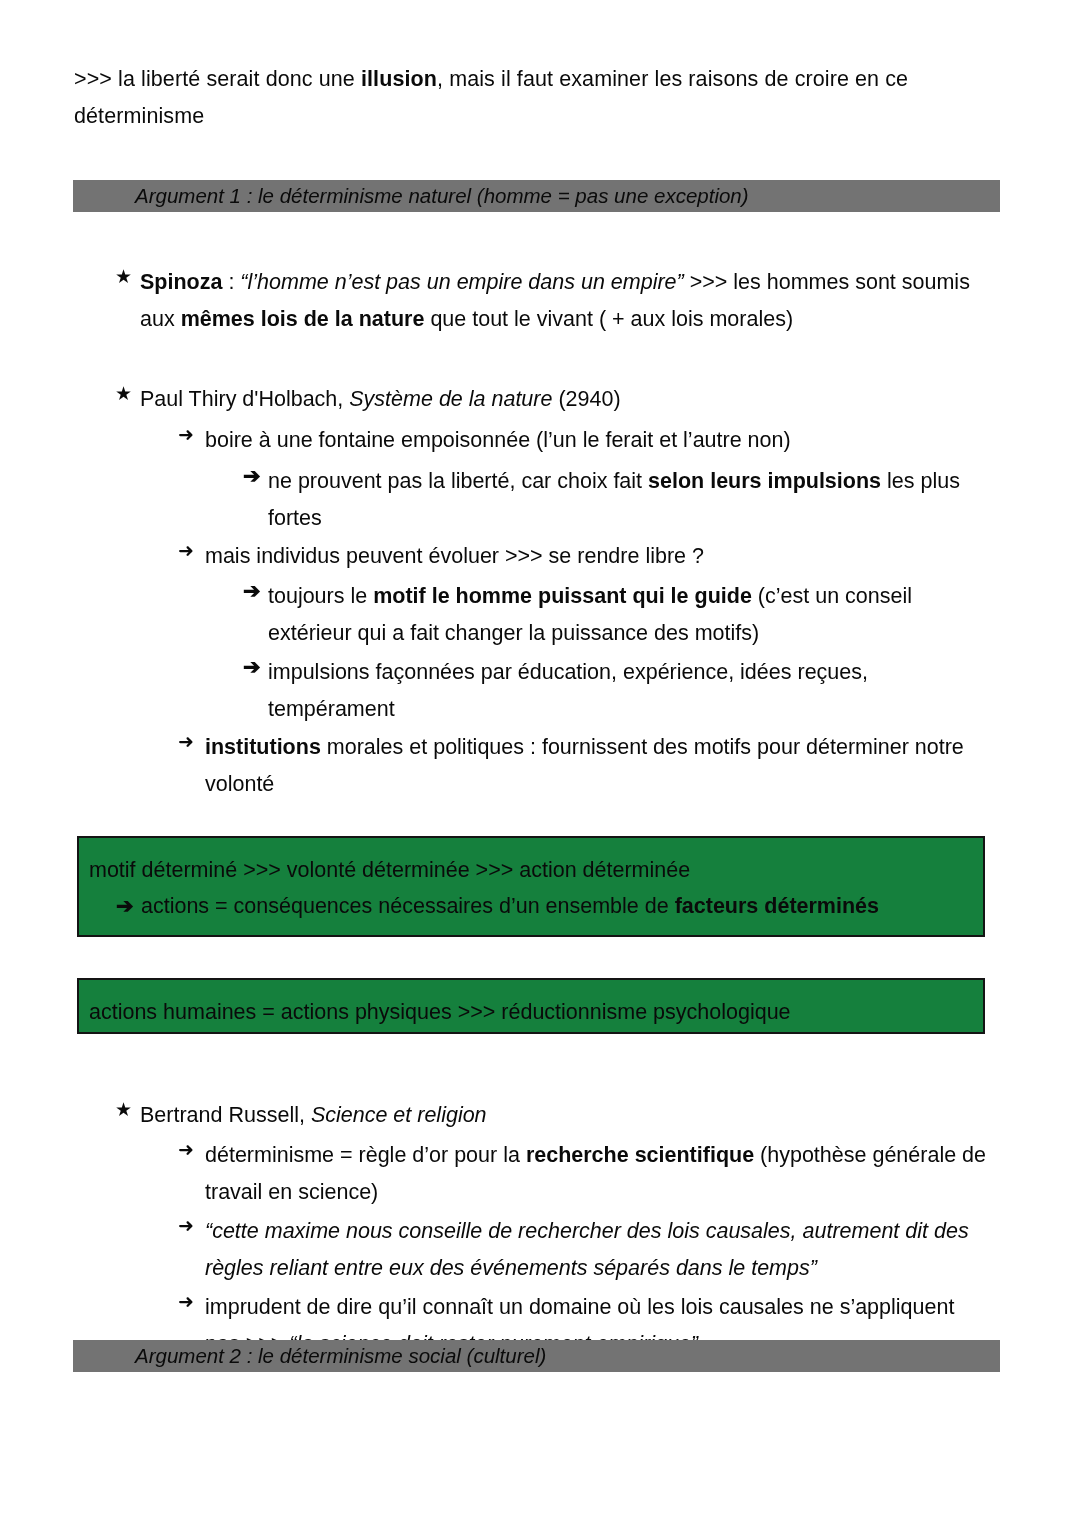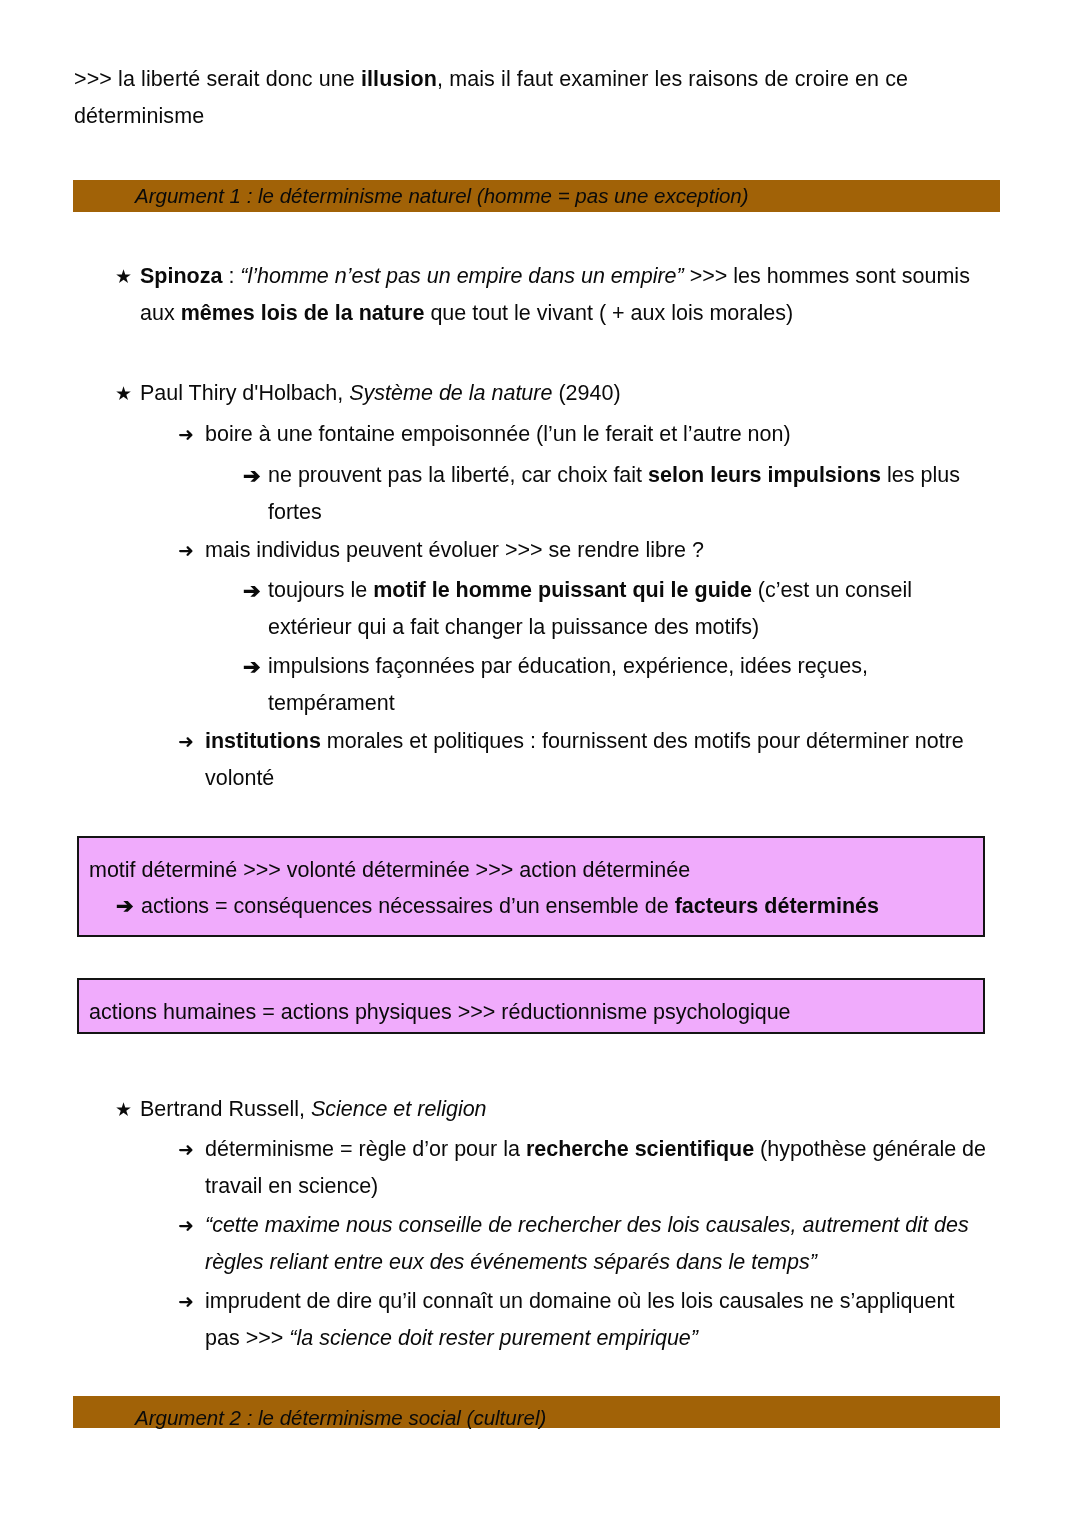--- a/index.html
+++ b/index.html
@@ -30,21 +30,21 @@
     letter-spacing: 0.1px;
   }
   .para b { font-weight: bold; }
 
   
   .section-bar {
     position: absolute;
     left: 73px;
     width: 927px;
     height: 32px;
-    background: #a16207;
+    background: #737373;
     display: flex;
     align-items: center;
   }
   .section-bar .section-label {
     padding-left: 62px;
     font-size: 20.5px;
     font-style: italic;
     line-height: 1;
     color: #0a0a0a;
     white-space: nowrap;
@@ -71,31 +71,31 @@
   }
   .bullet .marker.chev {
     width: 27px;
     font-size: 19px;
   }
   .bullet .marker.arrow {
     width: 25px;
     font-size: 21px;
     font-weight: bold;
   }
-  .bullet .btext { flex: 1 1 auto; }
+  .bullet .btext { flex: 1 1 auto; margin-top: 6px; }
   .bullet b { font-weight: bold; }
   .bullet i { font-style: italic; }
 
   
   .callout {
     position: absolute;
     left: 77px;
     box-sizing: border-box;
     border: 2.5px solid #141414;
-    background: #f0abfc;
+    background: #15803d;
   }
   .callout .cline {
     position: absolute;
     font-size: 21.5px;
     line-height: 34px;
     color: #0a0a0a;
   }
   .callout .cline b { font-weight: bold; }
   .callout .cline .marker.arrow {
     display: inline-block;
@@ -179,17 +179,17 @@
   <div class="bullet" style="left:178px; top:1207px; width:822px; font-style:italic;">
     <span class="marker chev" style="font-style:normal;">➜</span>
     <span class="btext">“cette maxime nous conseille de rechercher des lois causales, autrement dit des règles reliant entre eux des événements séparés dans le temps”</span>
   </div>
 
   <div class="bullet" style="left:178px; top:1283px; width:800px;">
     <span class="marker chev">➜</span>
     <span class="btext"><span>imprudent de dire qu’il connaît un domaine où les lois causales ne s’appliquent pas &gt;&gt;&gt; </span><i>“la science doit rester purement empirique”</i></span>
   </div>
 
-  <div class="section-bar" style="top:1396px;align-items:flex-end;">
+  <div class="section-bar" style="top:1340px;">
     <span class="section-label">Argument 2 : le déterminisme social (culturel)</span>
   </div>
 
 </div>
 
 </body></html>

